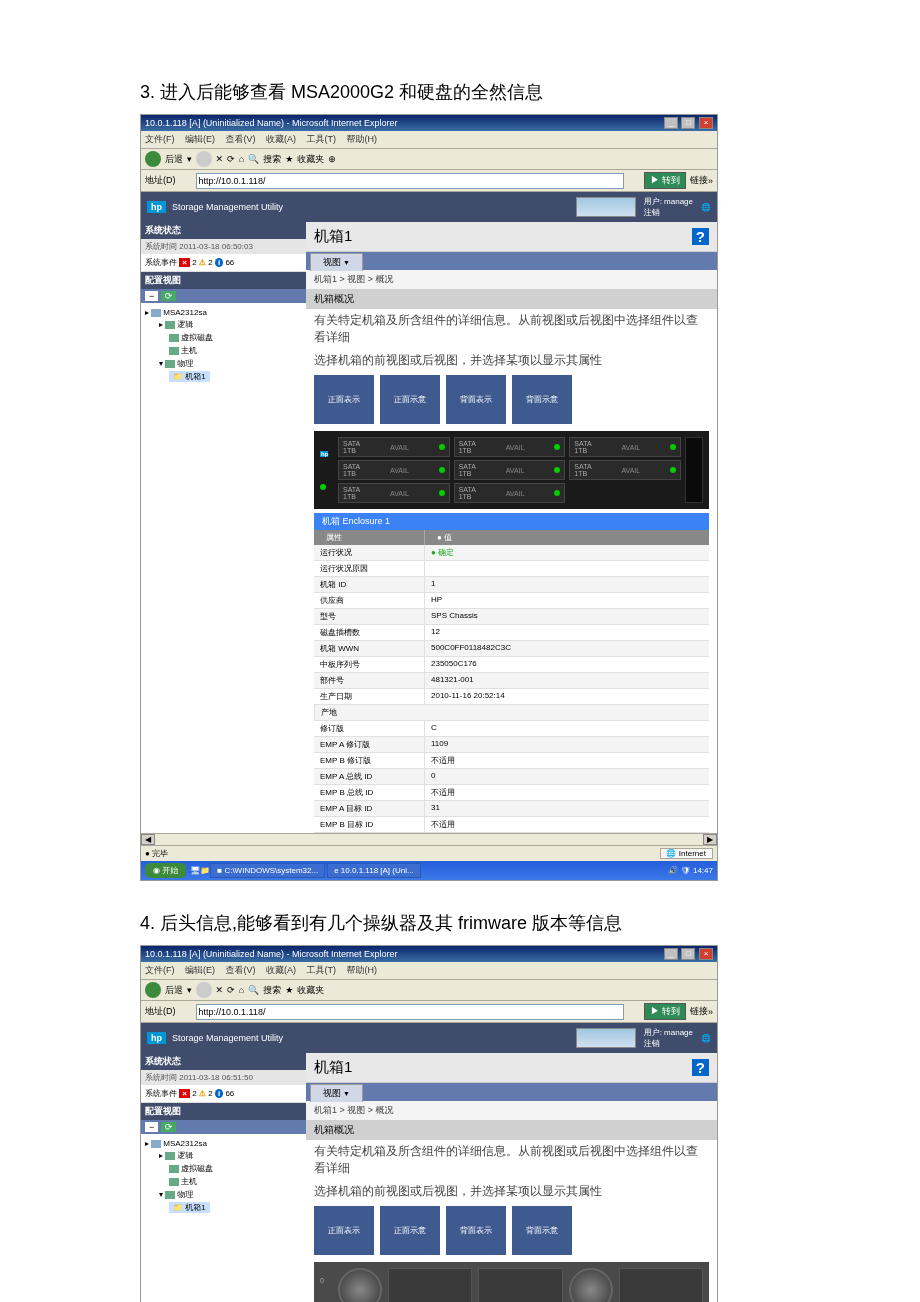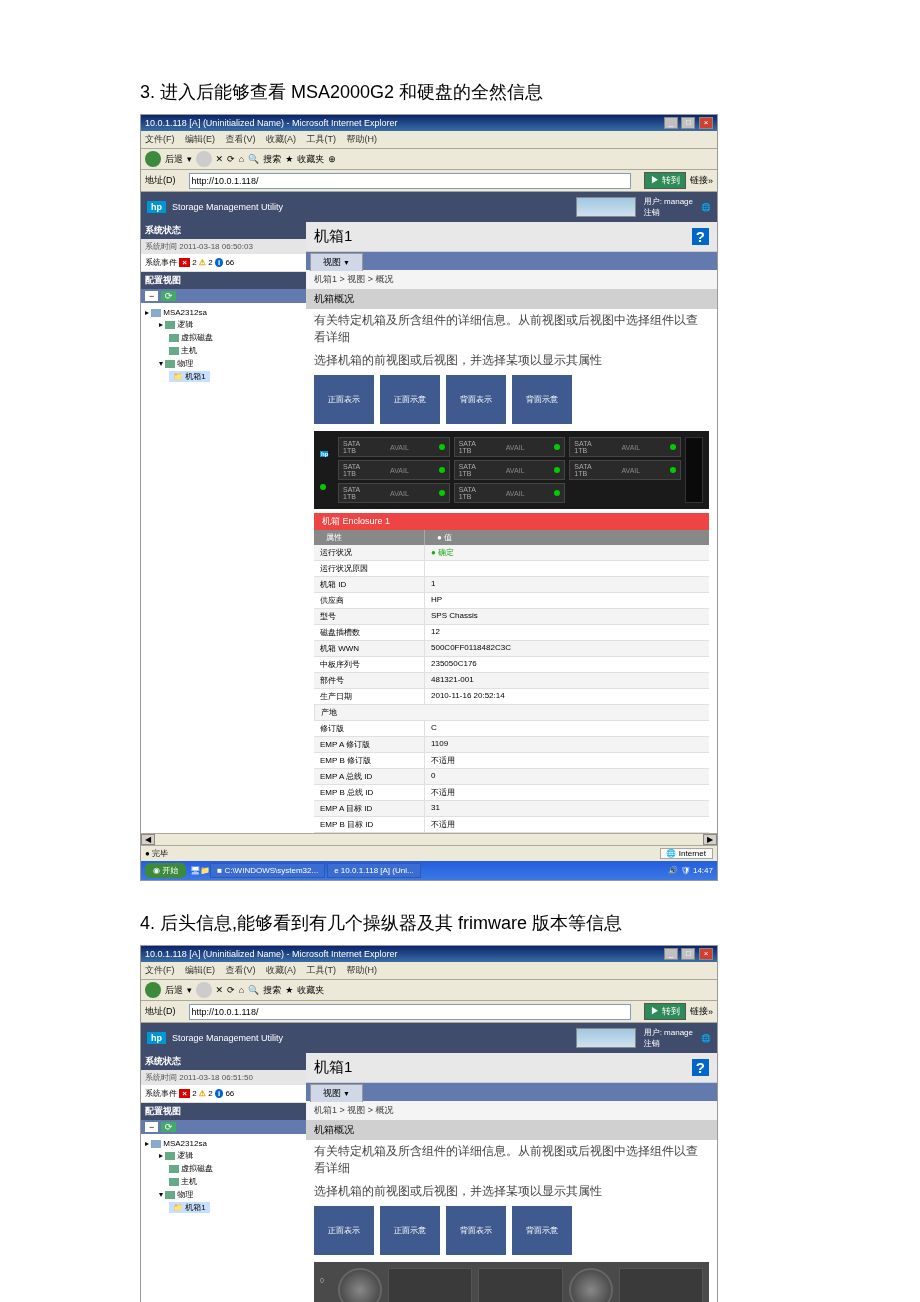--- a/index.html
+++ b/index.html
@@ -6,21 +6,21 @@
 body{background:#fff;width:920px;margin:0 auto;padding:60px 0}
 .caption{font-size:18px;margin:20px 140px 10px}
 .shot{border:1px solid #999;margin:0 140px 30px;width:578px;font-size:9px;background:#ece9d8}
 .titlebar{background:linear-gradient(#0a246a,#3a6ea5);color:#fff;padding:2px 4px;display:flex;justify-content:space-between;align-items:center}
 .winbtns span{display:inline-block;width:14px;height:12px;background:#c0c0c0;border:1px solid #888;margin-left:1px;text-align:center;line-height:10px;font-size:8px}
 .menubar{background:#ece9d8;padding:2px 4px;border-bottom:1px solid #aca899}
 .menubar span{margin-right:8px;color:#333}
 .toolbar{background:#ece9d8;padding:2px 4px;border-bottom:1px solid #aca899;display:flex;align-items:center;gap:4px}
 .btn-round{width:16px;height:16px;border-radius:50%;display:inline-block}
 .addr{background:#ece9d8;padding:2px 4px;border-bottom:1px solid #aca899;display:flex;align-items:center}
-.addr input{flex:1;height:16px;font-size:9px;padding:0 2px;border:1px solid #7f9db9;margin:0 13px}
+.addr input{flex:1;height:16px;font-size:9px;padding:0 2px;border:1px solid #7f9db9;margin:0 20px}
 .go{background:#2e8b57;color:#fff;padding:1px 5px;border:1px solid #555}
 .hp-bar{background:#3f4c6b;color:#fff;padding:4px 6px;display:flex;align-items:center;justify-content:space-between}
 .hp-logo{background:#0096d6;color:#fff;padding:1px 4px;font-weight:bold;margin-right:6px}
 .hp-right{display:flex;align-items:center;gap:8px;font-size:8px}
 .bridge{width:60px;height:20px;background:linear-gradient(#a0c8e0,#d0e0f0);border:1px solid #888}
 .body{display:flex;background:#fff;min-height:380px}
 .sidebar{width:165px;background:#fff}
 .side-h{background:#3f4c6b;color:#fff;padding:2px 4px;font-weight:bold}
 .side-t{background:#e5e5e5;padding:2px 4px;color:#555;font-size:8px}
 .side-ev{padding:3px 4px;border-bottom:1px solid #ddd;font-size:8px}
@@ -45,21 +45,21 @@
 .desc{padding:3px 8px;font-size:12px;color:#444}
 .viewbtns{padding:3px 8px;display:flex;gap:6px}
 .vb{background:#3e5a8f;color:#fff;padding:19px 14px;font-size:8px}
 .encl{margin:4px 8px;background:#1a1a1a;padding:6px;display:flex;gap:4px;position:relative}
 .drive-col{display:flex;flex-direction:column;gap:3px;flex:1}
 .drive{background:#2a2a2a;border:1px solid #444;padding:2px 4px;display:flex;align-items:center;gap:3px;color:#aaa;font-size:7px}
 .led{width:6px;height:6px;border-radius:50%;background:#0c0}
 .ctrl-encl{margin:4px 8px;background:#4a4a4a;padding:6px;display:flex;gap:6px;height:60px}
 .fan{width:44px;height:44px;border-radius:50%;background:radial-gradient(#888,#333);border:2px solid #666}
 .psu{flex:1;background:#3a3a3a;border:1px solid #555}
-.prop-h{background:#ef4444;color:#fff;padding:2px 8px;margin:4px 8px 0;font-size:9px}
+.prop-h{background:#3b82f6;color:#fff;padding:2px 8px;margin:4px 8px 0;font-size:9px}
 .prop-sub{background:#888;color:#fff;display:flex;margin:0 8px;font-size:8px}
 .prop-sub div{padding:2px 12px;flex:0 0 110px}
 .prop-sub div:last-child{flex:1;border-left:1px solid #aaa}
 .prow{display:flex;margin:0 8px;font-size:8px;border-bottom:1px solid #e0e0e0}
 .prow:nth-child(odd){background:#f4f4f4}
 .prow div{padding:2px 6px;flex:0 0 110px}
 .prow div:last-child{flex:1;border-left:1px solid #e0e0e0}
 .ok{color:#2a2}
 .scroll{height:12px;background:#ece9d8;border-top:1px solid #aca899;display:flex}
 .scroll .tr{flex:1}

